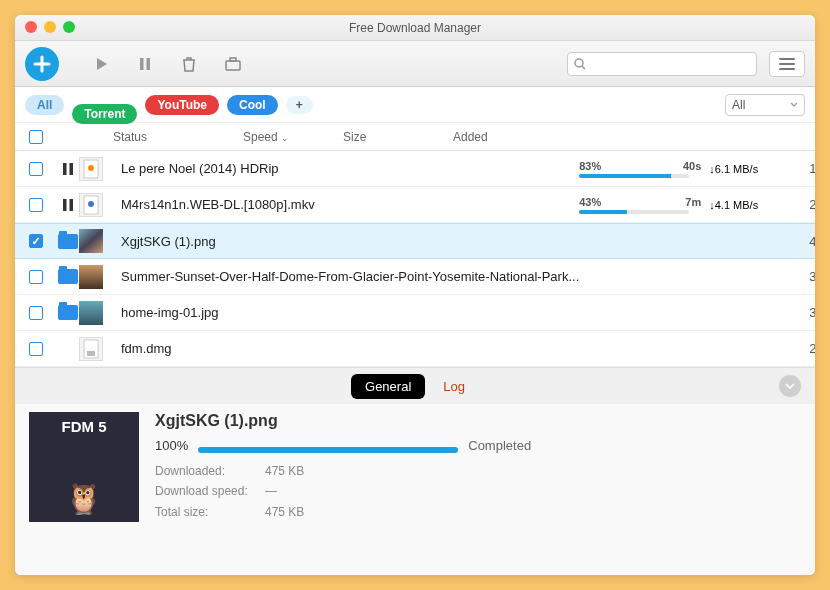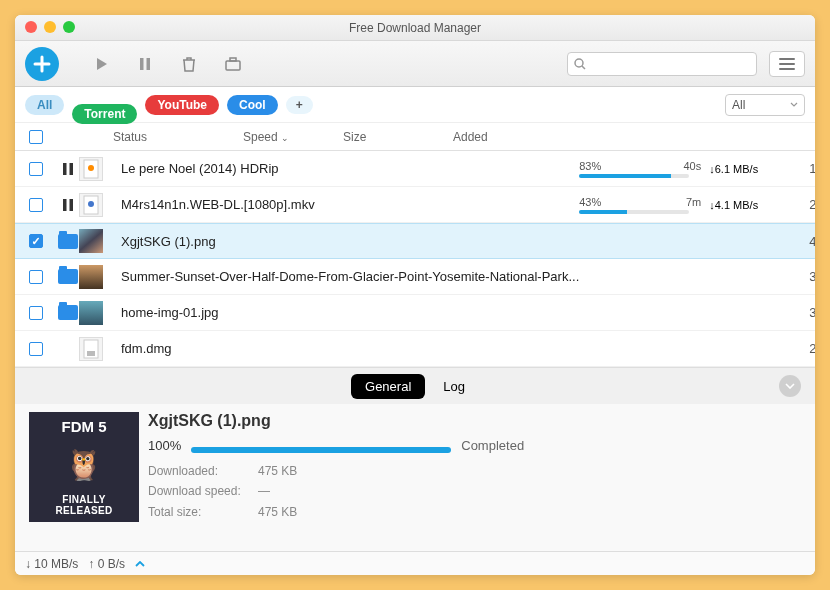--- a/index.html
+++ b/index.html
@@ -39,32 +39,32 @@
 .row { height: 36px; display: flex; align-items: center; border-bottom: 1px solid #f0f0f0; padding-right: 0; }
 .row.selected { background: #e1f3fc; border-top: 1px solid #b7e0f5; border-bottom: 1px solid #b7e0f5; }
 .chk { width: 42px; display: flex; justify-content: center; }
 .chk-box { width: 14px; height: 14px; border: 1.5px solid #2a8de8; border-radius: 2px; display: flex; align-items: center; justify-content: center; background: #fff; }
 .chk-box.checked { background: #2a8de8; }
 .chk-box.checked::after { content: "✓"; color: #fff; font-size: 11px; font-weight: bold; line-height: 1; }
 .state { width: 22px; display: flex; justify-content: center; color: #333; }
 .thumb { width: 24px; height: 24px; border: 1px solid #ddd; background: #f4f4f4; display: flex; align-items: center; justify-content: center; font-size: 10px; overflow: hidden; }
 .thumb.img { background: linear-gradient(140deg,#7ab,#445,#c97); border: none; }
 .name { flex: 1; padding-left: 8px; font-size: 13px; color: #222; overflow: hidden; text-overflow: ellipsis; white-space: nowrap; }
-.status { width: 130px; font-size: 12px; }
+.status { width: 130px; font-size: 12px; font-weight: bold; }
 .status .pair { display: flex; justify-content: space-between; font-size: 11px; color: #555; margin-bottom: 2px; padding-right: 8px;}
 .bar { width: 110px; height: 4px; background: #e5e5e5; border-radius: 2px; overflow: hidden; }
 .bar .fill { height: 100%; background: #1ba1e2; }
 .speed { width: 100px; font-size: 11px; color: #000000; }
 .size { width: 110px; font-size: 13px; color: #555; }
 .details { background: #f0f0f0; padding: 0; border-top: 1px solid #ddd; flex: 1; display: flex; flex-direction: column; }
 .details-tabs { height: 36px; display: flex; align-items: center; justify-content: center; position: relative; gap: 4px; }
-.dtab { padding: 5px 14px; border-radius: 6px; font-size: 13px; cursor: pointer; color: #000000; }
+.dtab { padding: 5px 14px; border-radius: 6px; font-size: 13px; cursor: pointer; color: #c2410c; }
 .dtab.active { background: #000000; color: #fff; }
 .collapse { position: absolute; right: 14px; width: 22px; height: 22px; border-radius: 50%; background: #cfcfcf; display: flex; align-items: center; justify-content: center; cursor: pointer; }
-.details-body { display: flex; padding: 8px 14px 10px 14px; gap: 9px; background: #f9f9f9; flex: 1; }
+.details-body { display: flex; padding: 8px 14px 10px 14px; gap: 16px; background: #f9f9f9; flex: 1; }
 .preview { width: 110px; height: 110px; background: #2a2a3a; color: #fff; display: flex; flex-direction: column; align-items: center; justify-content: space-between; font-weight: 800; font-size: 15px; text-align: center; padding: 6px; }
 .info { flex: 1; }
 .info h3 { font-size: 16px; font-weight: 700; margin-bottom: 8px; }
 .progress-row { display: flex; align-items: flex-end; gap: 10px; margin-bottom: 8px; }
 .progress-row .bar2 { width: 260px; height: 6px; background: #d8d8d8; border-radius: 3px; overflow: hidden; }
 .progress-row .bar2 .fill2 { height: 100%; background: #1ba1e2; width: 100%; }
 .meta { font-size: 12px; color: #888; line-height: 1.7; }
 .meta span.k { display: inline-block; width: 110px; }
 .statusbar { height: 24px; border-top: 1px solid #ddd; background: #fafafa; display: flex; align-items: center; padding: 0 10px; gap: 10px; font-size: 12px; color: #555; }
 .chev-up { color: #1ba1e2; cursor: pointer; }
@@ -308,43 +308,33 @@
       <div class="collapse">
         <svg width="10" height="6" viewBox="0 0 10 6">
             <path d="M1 1l4 4 4-4" fill="none" stroke="#fff" stroke-width="1.6"></path>
           </svg>
       </div>
     </div>
     <div class="details-body">
       <div class="preview">
         <div>FDM 5</div>
         <div style="font-size:30px">🦉</div>
-        <div style="font-size:10px;letter-spacing:0.3px">FINALLY RELEASED</div>
       </div>
       <div class="info">
         <h3>XgjtSKG (1).png</h3>
         <div class="progress-row">
           <span>100%</span>
           <div class="bar2">
               <div class="fill2"></div>
             </div>
           <span style="color:#666">Completed</span>
         </div>
         <div class="meta">
           <div><span class="k">Downloaded:</span><span>475 KB</span></div>
           <div><span class="k">Download speed:</span><span>—</span></div>
           <div><span class="k">Total size:</span><span>475 KB</span></div>
         </div>
       </div>
     </div>
   </div>
 
-  <div class="statusbar">
-    <span>↓ <span>10 MB/s</span></span>
-    <span>↑ <span>0 B/s</span></span>
-    <span class="chev-up">
-        <svg width="10" height="6" viewBox="0 0 10 6">
-          <path d="M1 5l4-4 4 4" fill="none" stroke="#1ba1e2" stroke-width="1.8"></path>
-        </svg>
-      </span>
-  </div>
 
 </div>
 
 </body></html>

